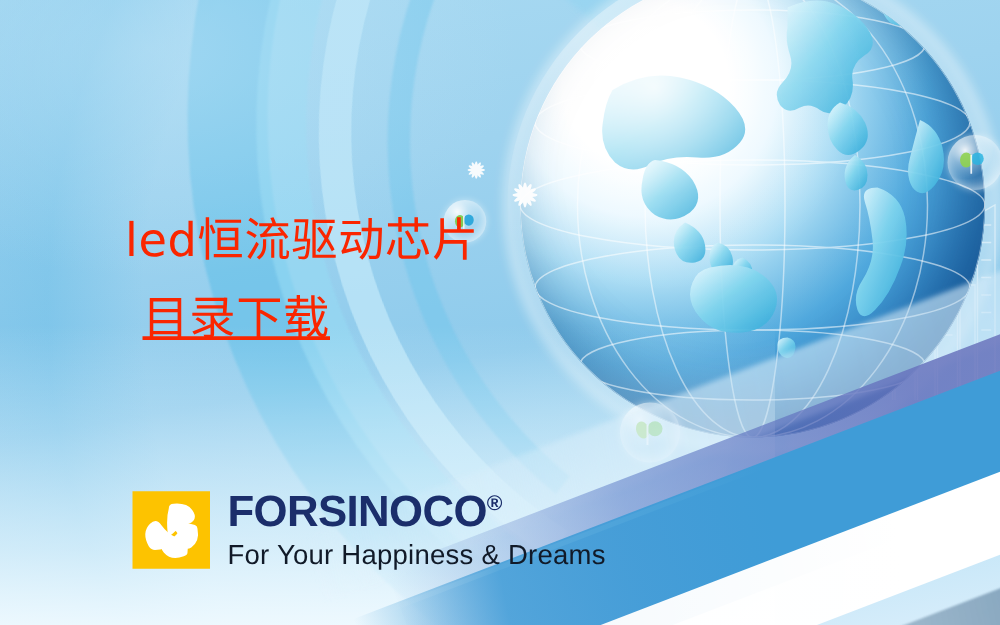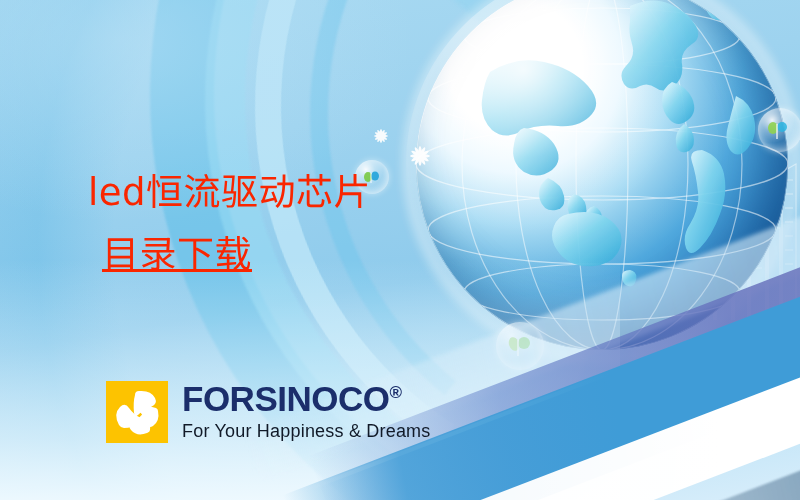--- a/index.html
+++ b/index.html
@@ -213,41 +213,41 @@
     left: 250px; top: 430px;
     width: 700px; height: 54px;
     transform: rotate(-21deg);
     background: linear-gradient(100deg, rgba(255,255,255,0) 0%, rgba(222,240,251,0.55) 40%, rgba(206,232,248,0.65) 100%);
     filter: blur(2px);
   }
 
   
   .headline {
     position: absolute;
-    left: 88px;
+    left: 100px;
     top: 162px;
     color: #fa2600;
     font-size: 37px;
     line-height: 62px;
     font-family: "DejaVu Sans", "Liberation Sans", sans-serif;
     white-space: nowrap;
     letter-spacing: 0.5px;
   }
   .headline-line-2 {
     padding-left: 14px;
     text-decoration: underline;
   }
 
   
   .logo-lockup {
     position: absolute;
     left: 70px;
-    top: 381px;
+    top: 392px;
     display: flex;
-    align-items: flex-start;
+    align-items: flex-end;
     padding-left: 36px;
   }
   .logo-mark {
     width: 62px;
     height: 62px;
     background: #fdc300;
     flex: 0 0 auto;
   }
   .logo-mark svg { display: block; }
   .logo-text {
@@ -265,21 +265,21 @@
     font-family: "Liberation Sans", sans-serif;
     white-space: nowrap;
   }
   .logo-wordmark .reg {
     font-size: 17px;
     vertical-align: super;
     letter-spacing: 0;
   }
   .logo-tagline {
     color: #111a28;
-    font-size: 18px;
+    font-size: 22px;
     line-height: 1;
     margin-top: 6px;
     letter-spacing: 0.2px;
     font-family: "Liberation Sans", sans-serif;
     white-space: nowrap;
   }
 </style>
 </head>
 <body>
 

